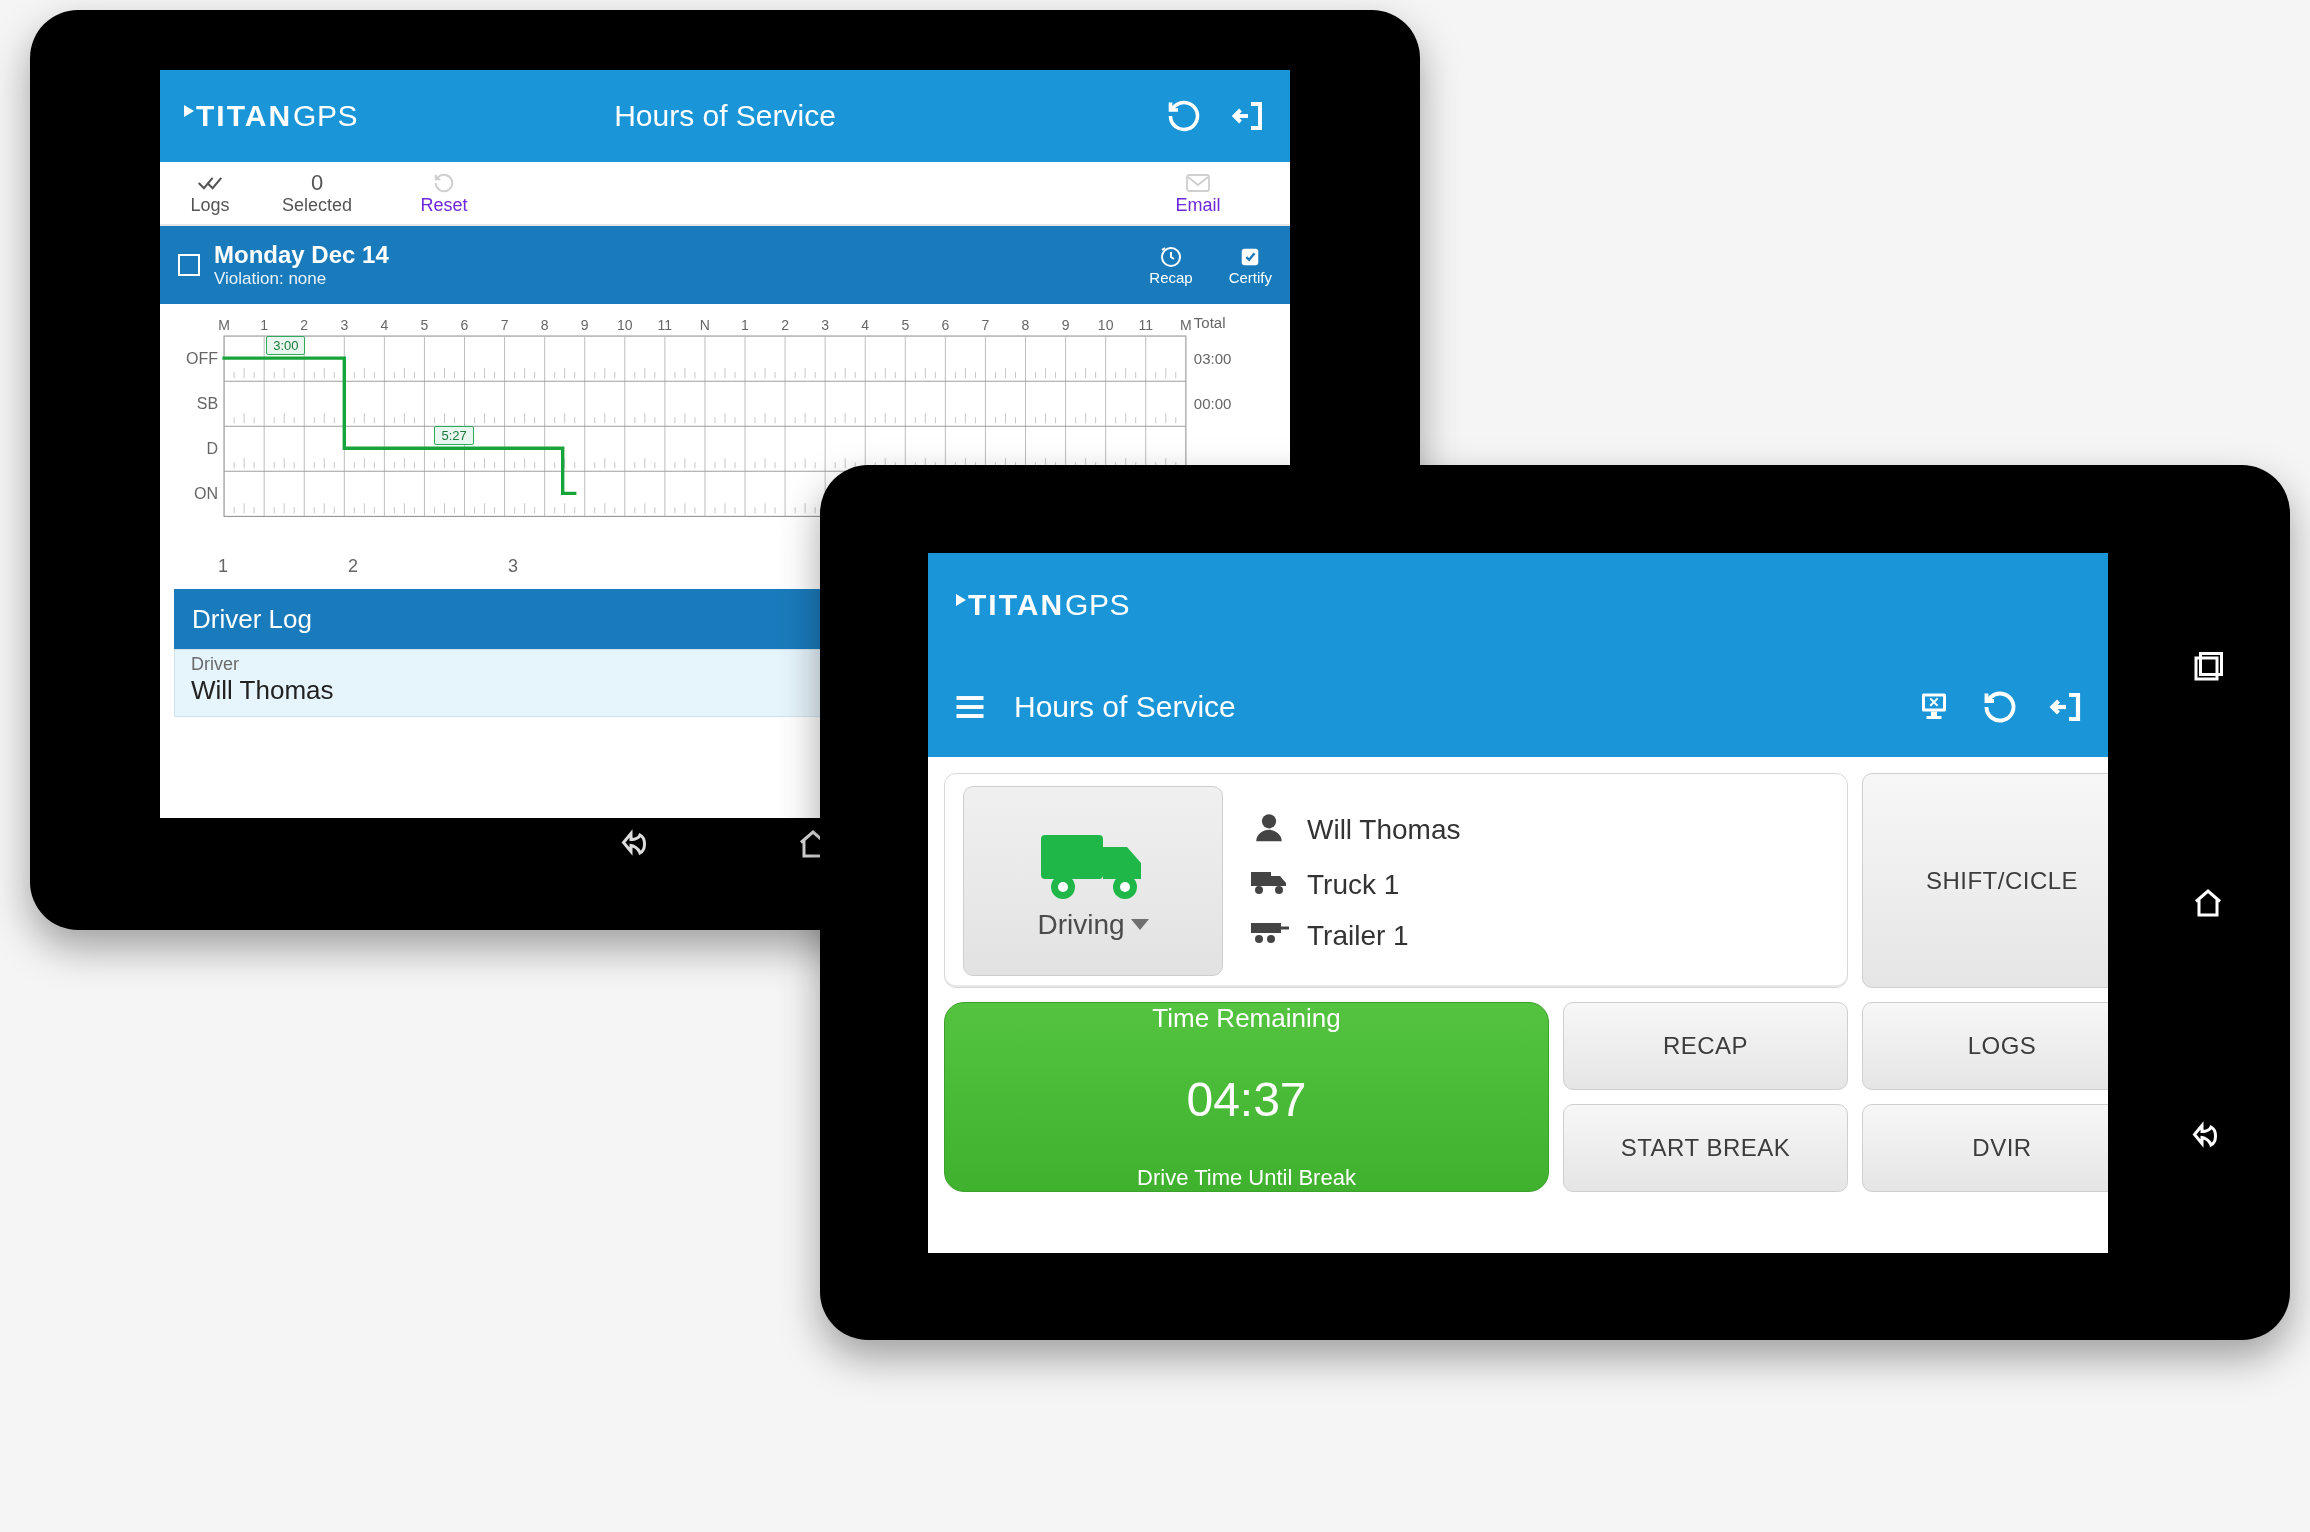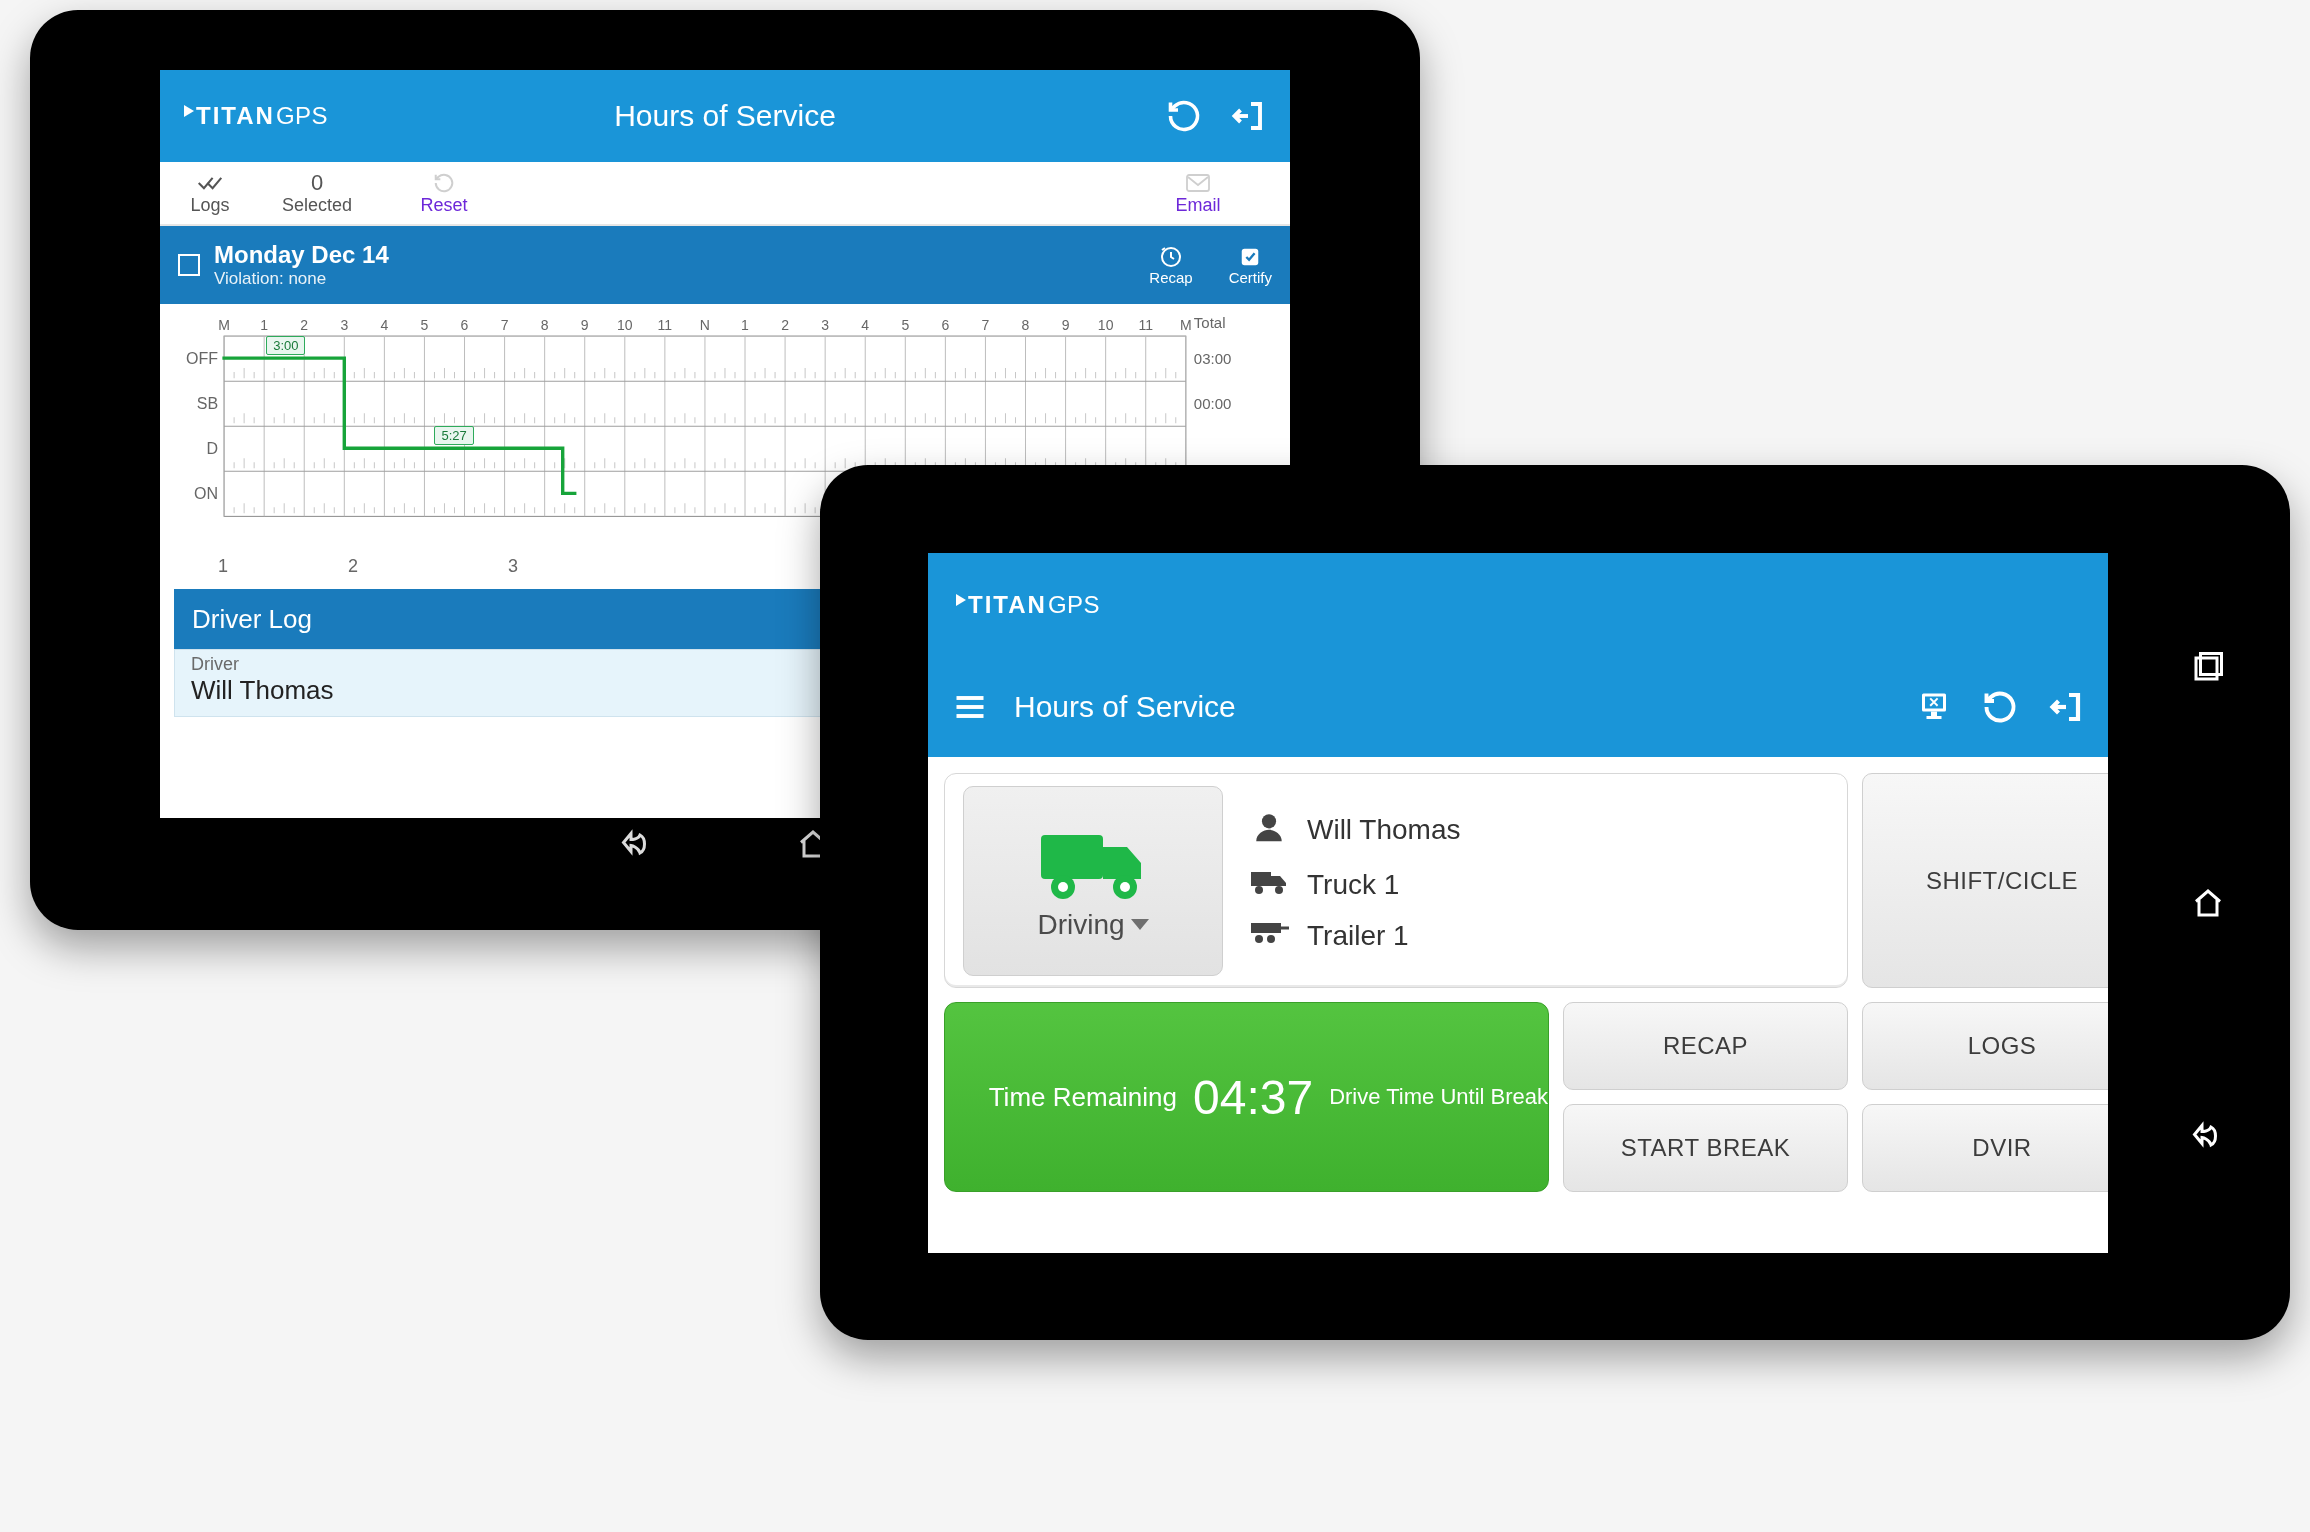--- a/index.html
+++ b/index.html
@@ -29,21 +29,21 @@
     position: absolute; right: 56px; top: 88px; width: 52px; height: 700px;
     background: #000; display: flex; flex-direction: column; align-items: center; justify-content: space-around;
     color: #fff;
   }
 
   
   .titlebar {
     background: #1a95d8; color: #fff; height: 92px; position: relative;
     display: flex; align-items: center; padding: 0 24px;
   }
-  .logo { font-size: 24px; font-weight: 300; letter-spacing: .5px; display: flex; align-items: center; }
+  .logo { font-size: 30px; font-weight: 300; letter-spacing: .5px; display: flex; align-items: center; }
   .logo b { font-weight: 800; letter-spacing: 2px; margin-right: 1px;}
   .logo-tri {
     width:0;height:0;border-left:10px solid #fff;border-top:6px solid transparent;border-bottom:6px solid transparent;
     margin-right:2px; margin-bottom:10px;
   }
   .title-center {
     position: absolute; left: 0; right: 0; text-align: center; font-size: 30px; font-weight: 400;
     pointer-events:none;
   }
   .title-icons { margin-left: auto; display: flex; gap: 28px; }
@@ -141,22 +141,22 @@
 
   .btn{
     background:linear-gradient(#f7f7f7,#e5e5e5);
     border:1px solid #cfcfcf; border-radius:10px;
     display:flex; align-items:center; justify-content:center;
     font-size:24px; color:#3c3c3c; letter-spacing:.5px;
   }
 
   .timecard{
     grid-column:1; grid-row:2 / span 2;
-    background:linear-gradient(#54c440,#3fb12e); color:#fff; border-radius:12px;
-    display:flex; flex-direction:row; align-items:center; justify-content:flex-end;
+    background:linear-gradient(#54c440,#3fb12e); color:#fff; border-radius:20px;
+    display:flex; flex-direction:column; align-items:center; justify-content:space-between;
     border:1px solid #39a029;
   }
   .timecard .t1{ font-size:26px; }
   .timecard .t2{ font-size:48px; margin:6px 16px;}
   .timecard .t3{ font-size:22px; }
 
   .recap { grid-column:2; grid-row:2;}
   .startbreak{ grid-column:2; grid-row:3;}
   .r1{ grid-column:3; grid-row:1; display:flex; flex-direction:column; gap:12px;}
   .r1 .btn{ flex:1;}

